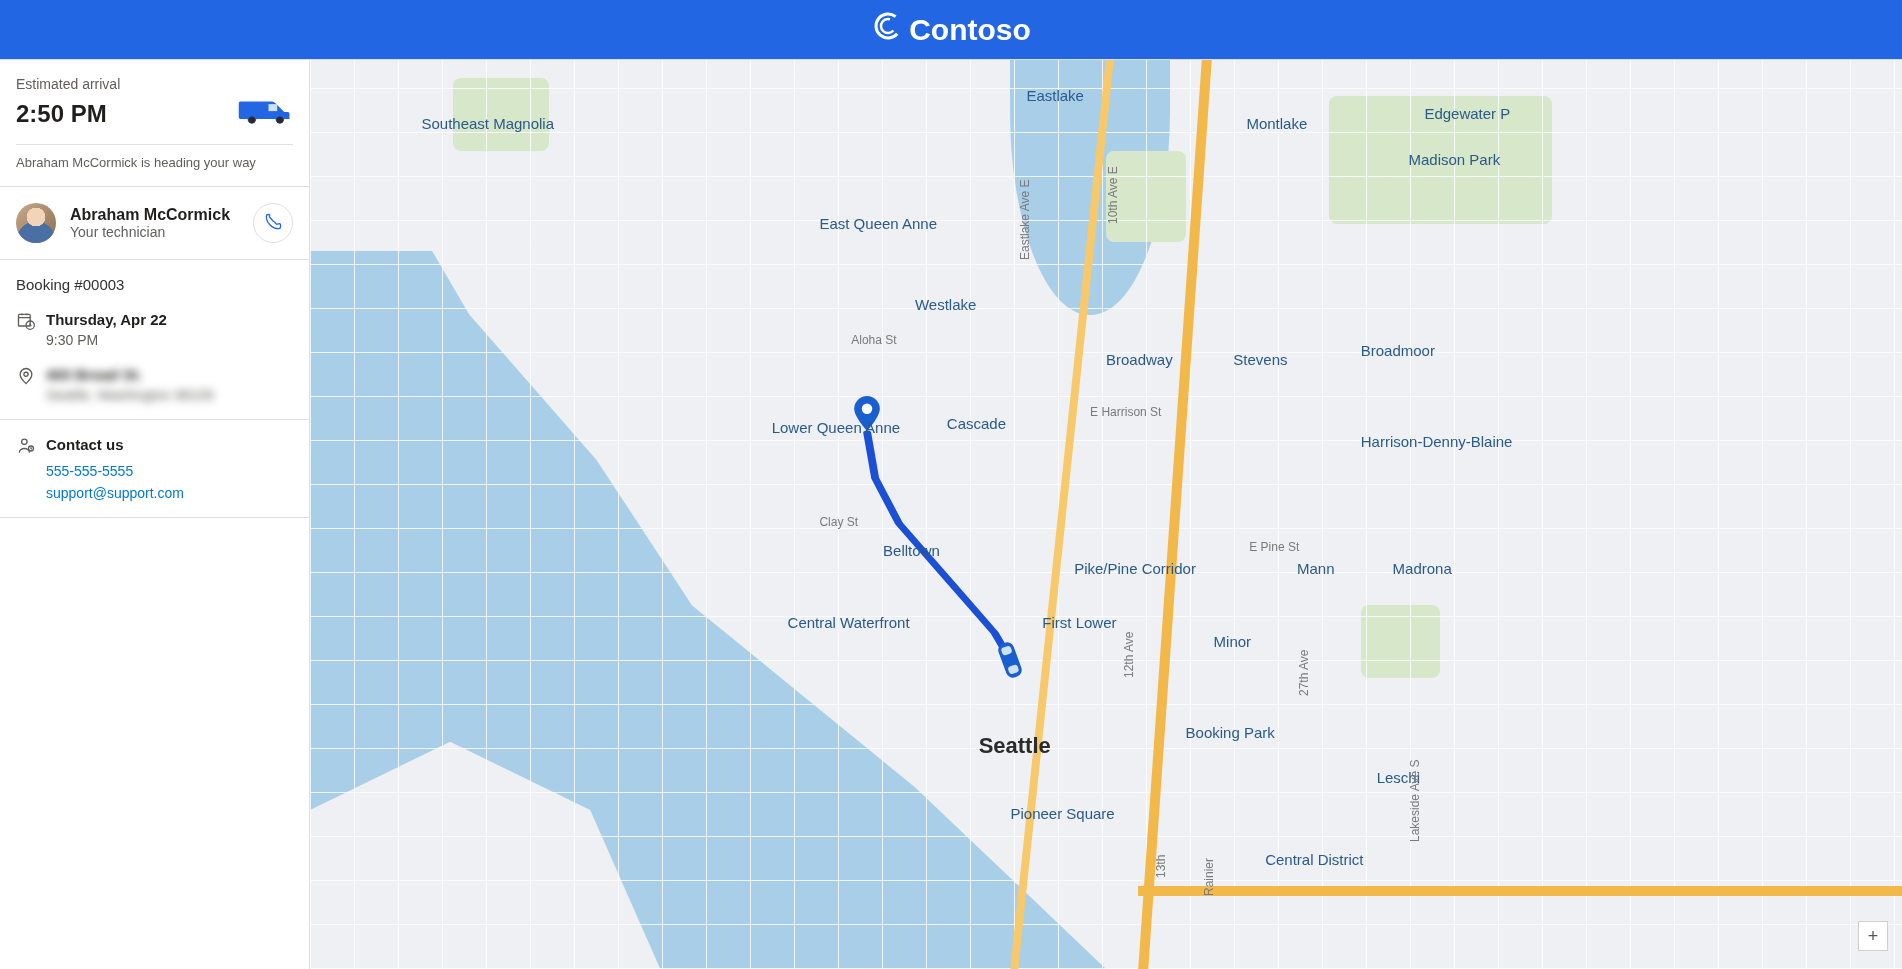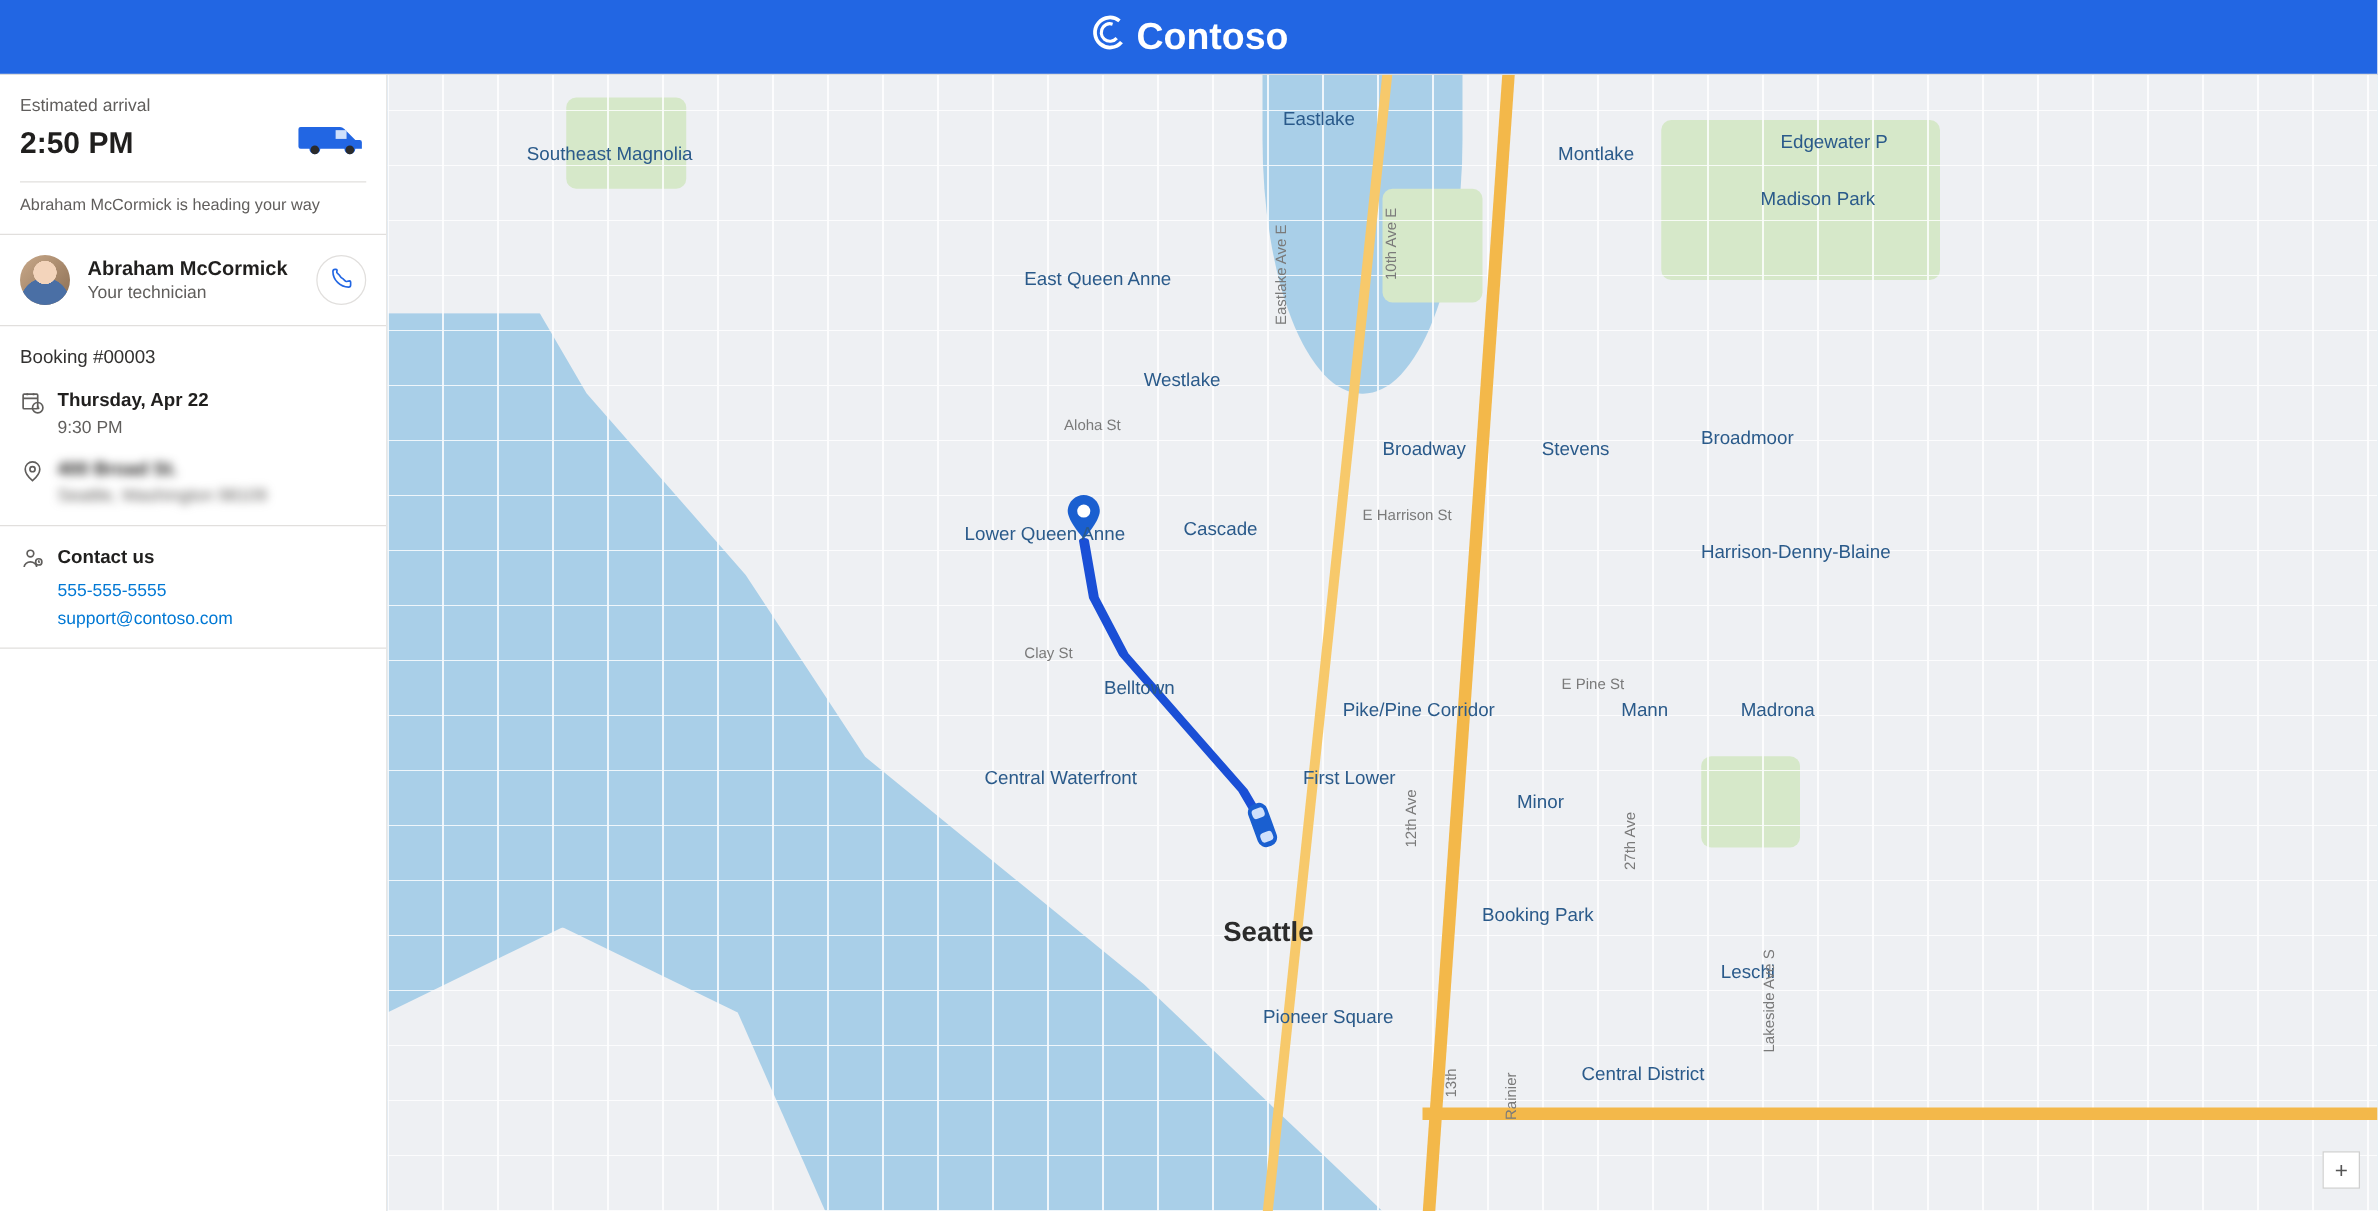--- a/index.html
+++ b/index.html
@@ -321,21 +321,21 @@
           <svg viewBox="0 0 24 24" fill="none" stroke="currentColor" stroke-width="1.6">
               <circle cx="10" cy="7" r="3.2"></circle>
               <path d="M4 20c0-3 3-5 6-5s6 2 6 5"></path>
               <circle cx="18" cy="15" r="3"></circle>
               <path d="M18 13.5v1.5l1 .8"></path>
             </svg>
         </div>
         <div class="detail-body">
           <div class="contact-title">Contact us</div>
           <a class="contact-link">555-555-5555</a>
-          <a class="contact-link">support@contoso.com</a>
+          <a class="contact-link">support@support.com</a>
         </div>
       </div>
     </div>
 
   </aside>
 
   <div class="map">
     <div class="map-canvas">
       <div class="map-water"></div>
       <div class="map-land land-main"></div>

